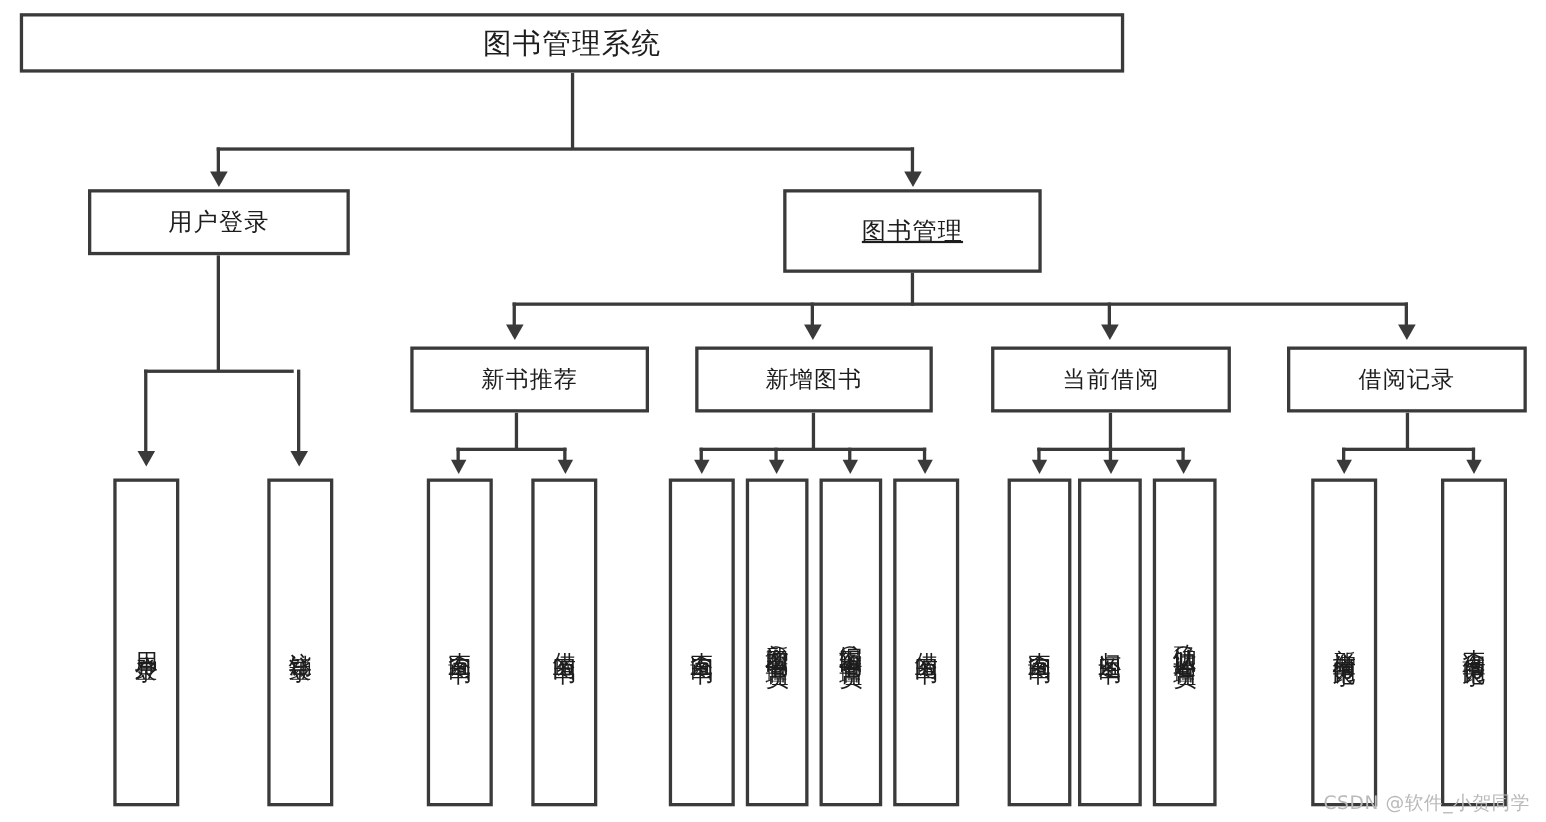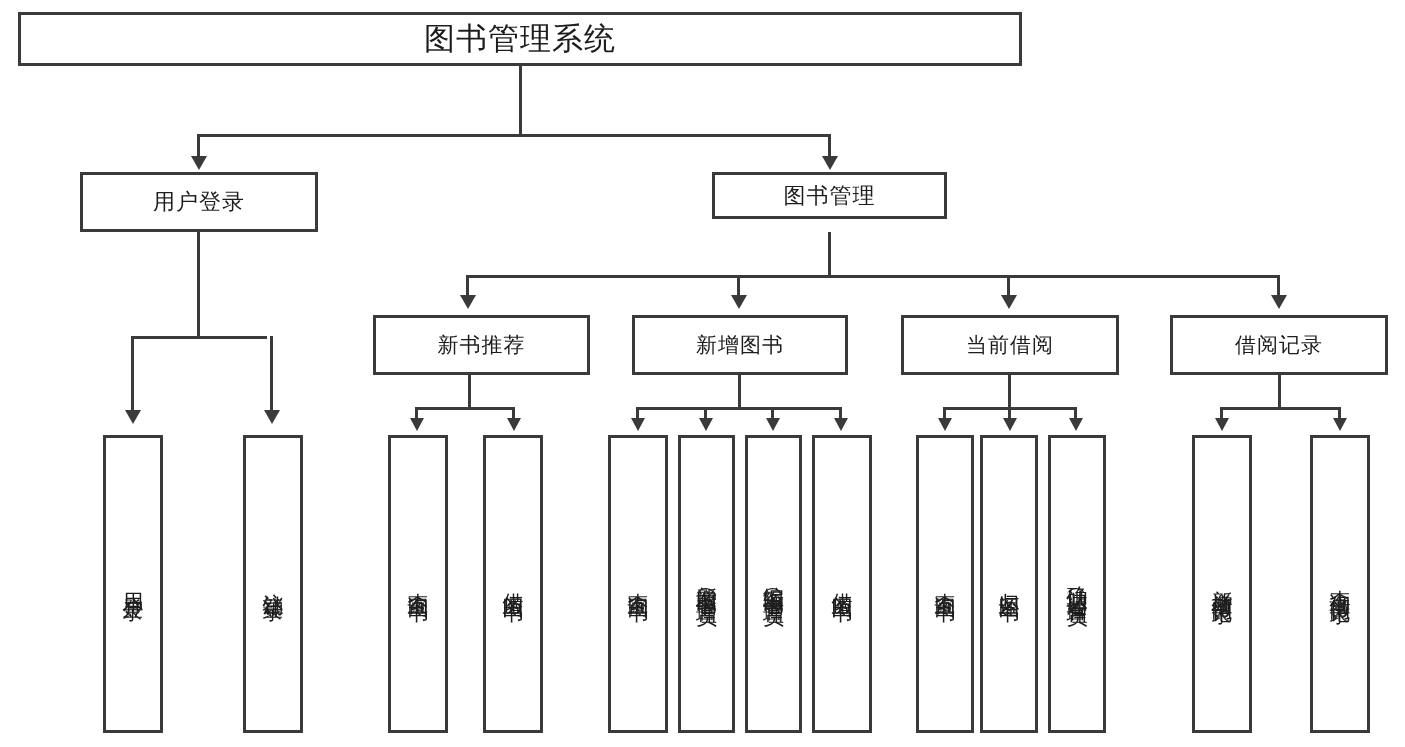--- a/index.html
+++ b/index.html
@@ -19,21 +19,21 @@
     position:absolute;
     box-sizing:border-box;
     border:3px solid #3a3a3a;
     background:#ffffff;
     display:flex;
     align-items:center;
     justify-content:center;
     color:#1d1d1d;
     letter-spacing:1px;
   }
-  .node.root{font-size:31px;}
+  .node.root{font-size:26px;}
   .node.lvl2{font-size:22px;}
   .node.lvl3{font-size:21px;}
   .node.leaf{
     font-size:21px;
     letter-spacing:3px;
     padding:4px 0;
     align-items:flex-start;
     justify-content:center;
   }
   .vtext{
@@ -140,21 +140,21 @@
   <div class="line hline" style="left:1220px;top:407px;width:121px;"></div>
   <div class="line vline" style="left:1220px;top:407px;height:12px;"></div>
   <div class="arrow small" style="left:1215px;top:418px;"></div>
   <div class="line vline" style="left:1338px;top:407px;height:12px;"></div>
   <div class="arrow small" style="left:1333px;top:418px;"></div>
 
   <div class="node root" style="left:18px;top:12px;width:1004px;height:54px;">图书管理系统</div>
 
   <div class="node lvl2" style="left:80px;top:172px;width:238px;height:60px;">用户登录</div>
 
-  <div class="node lvl2" style="left:712px;top:172px;width:235px;height:47px;">图书管理</div>
+  <div class="node lvl2" style="left:712px;top:172px;width:235px;height:76px;text-decoration:underline;">图书管理</div>
 
   <div class="node lvl3" style="left:373px;top:315px;width:217px;height:60px;">新书推荐</div>
 
   <div class="node lvl3" style="left:632px;top:315px;width:216px;height:60px;">新增图书</div>
 
   <div class="node lvl3" style="left:901px;top:315px;width:218px;height:60px;">当前借阅</div>
 
   <div class="node lvl3" style="left:1170px;top:315px;width:218px;height:60px;">借阅记录</div>
 
   <div class="node leaf leaf-mid" style="left:103px;top:435px;width:60px;height:298px;">
@@ -190,14 +190,15 @@
   <div class="node leaf leaf-top" style="left:1048px;top:435px;width:58px;height:298px;">
     <span class="vtext" style="margin-top: 127px;">确认归还（管理员）</span>
   </div>
   <div class="node leaf leaf-mid" style="left:1192px;top:435px;width:60px;height:298px;">
     <span class="vtext" style="margin-top: 131px;">新增借阅记录</span>
   </div>
   <div class="node leaf leaf-mid" style="left:1310px;top:435px;width:60px;height:298px;">
     <span class="vtext" style="margin-top: 131px;">查询借阅记录</span>
   </div>
 
+  <div id="watermark">CSDN @软件_小贺同学</div>
 
 </div>
 
 </body></html>

